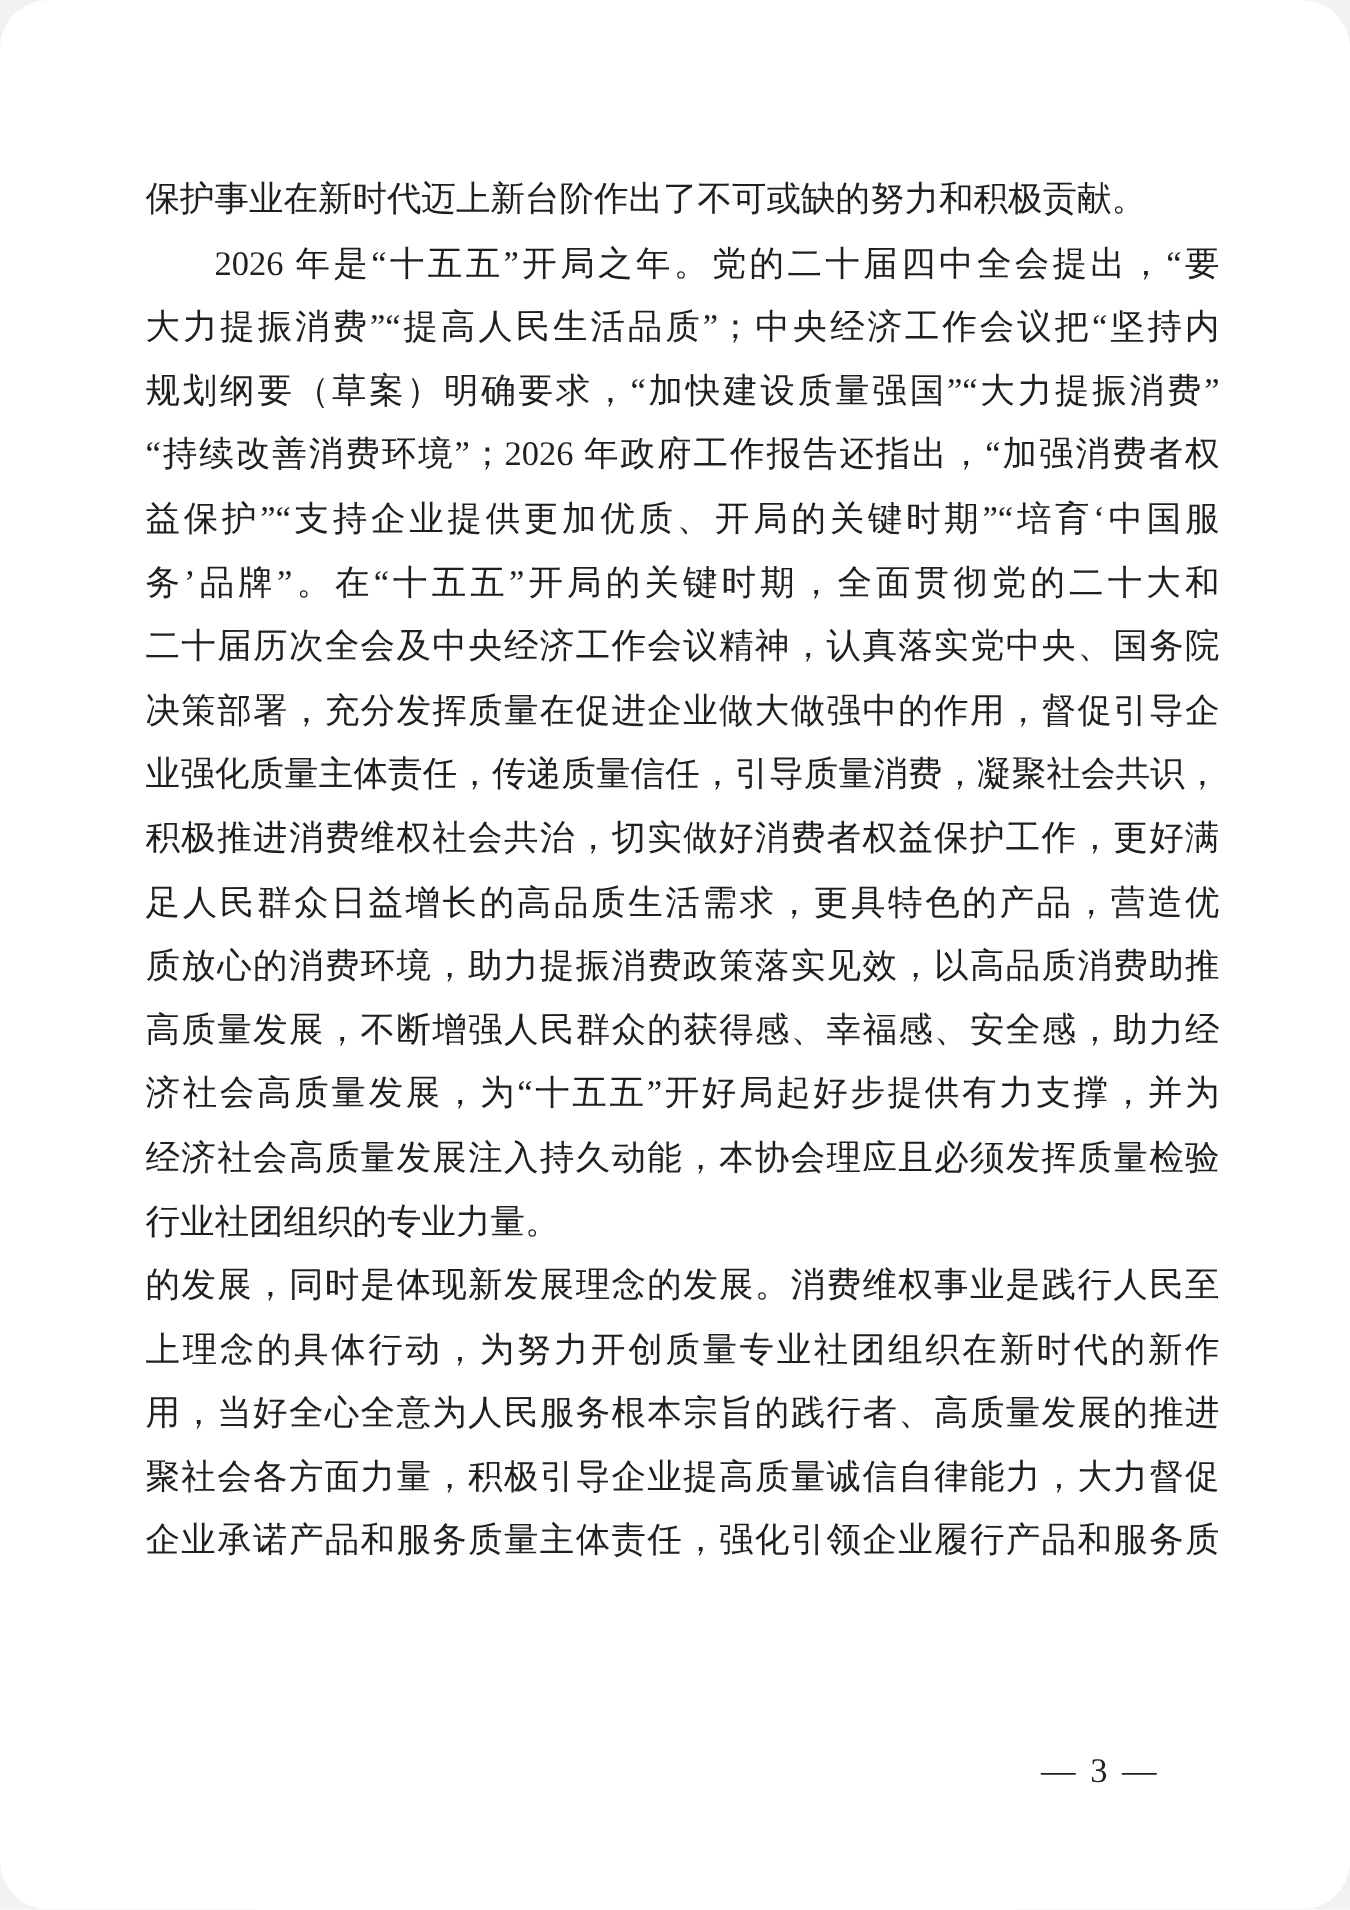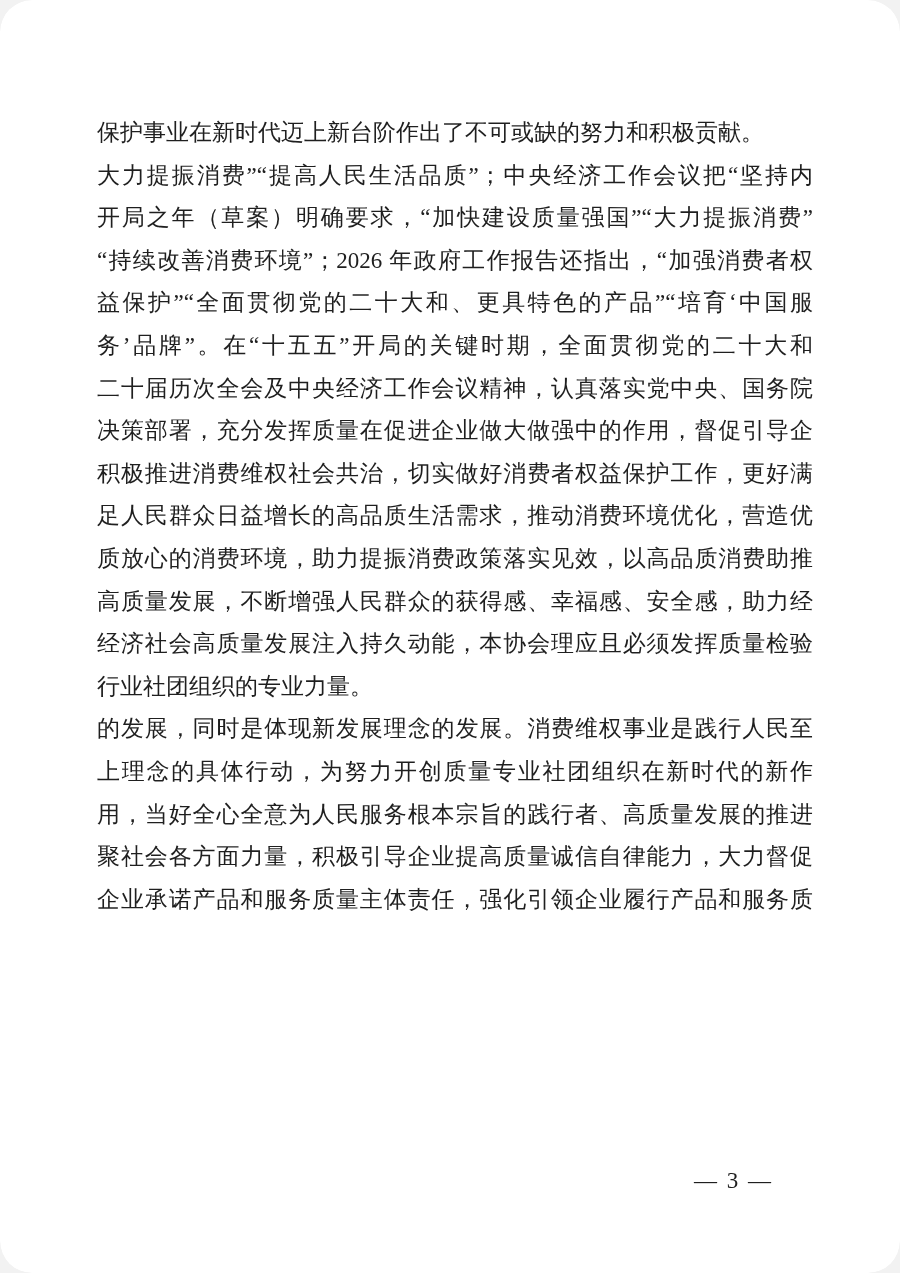--- a/index.html
+++ b/index.html
@@ -51,31 +51,34 @@
 <body>
 
 <div class="page">
   <div class="content">
 
     <div class="para">
       <div class="line end">保护事业在新时代迈上新台阶作出了不可或缺的努力和积极贡献。</div>
     </div>
 
     <div class="para">
+      <div class="line indent">2026 年是“十五五”开局之年。党的二十届四中全会提出，“要</div>
       <div class="line">大力提振消费”“提高人民生活品质”；中央经济工作会议把“坚持内</div>
-      <div class="line">开局之年（草案）明确要求，“加快建设质量强国”“大力提振消费”</div>
+      <div class="line">规划纲要（草案）明确要求，“加快建设质量强国”“大力提振消费”</div>
       <div class="line">“持续改善消费环境”；2026 年政府工作报告还指出，“加强消费者权</div>
-      <div class="line">益保护”“全面贯彻党的二十大和、更具特色的产品”“培育‘中国服</div>
+      <div class="line">益保护”“支持企业提供更加优质、开局的关键时期”“培育‘中国服</div>
       <div class="line">务’品牌”。在“十五五”开局的关键时期，全面贯彻党的二十大和</div>
       <div class="line">二十届历次全会及中央经济工作会议精神，认真落实党中央、国务院</div>
       <div class="line">决策部署，充分发挥质量在促进企业做大做强中的作用，督促引导企</div>
+      <div class="line">业强化质量主体责任，传递质量信任，引导质量消费，凝聚社会共识，</div>
       <div class="line">积极推进消费维权社会共治，切实做好消费者权益保护工作，更好满</div>
-      <div class="line">足人民群众日益增长的高品质生活需求，推动消费环境优化，营造优</div>
+      <div class="line">足人民群众日益增长的高品质生活需求，更具特色的产品，营造优</div>
       <div class="line">质放心的消费环境，助力提振消费政策落实见效，以高品质消费助推</div>
       <div class="line">高质量发展，不断增强人民群众的获得感、幸福感、安全感，助力经</div>
+      <div class="line">济社会高质量发展，为“十五五”开好局起好步提供有力支撑，并为</div>
       <div class="line">经济社会高质量发展注入持久动能，本协会理应且必须发挥质量检验</div>
       <div class="line end">行业社团组织的专业力量。</div>
     </div>
 
     <div class="para">
       <div class="line">的发展，同时是体现新发展理念的发展。消费维权事业是践行人民至</div>
       <div class="line">上理念的具体行动，为努力开创质量专业社团组织在新时代的新作</div>
       <div class="line">用，当好全心全意为人民服务根本宗旨的践行者、高质量发展的推进</div>
       <div class="line">聚社会各方面力量，积极引导企业提高质量诚信自律能力，大力督促</div>
       <div class="line">企业承诺产品和服务质量主体责任，强化引领企业履行产品和服务质</div>

